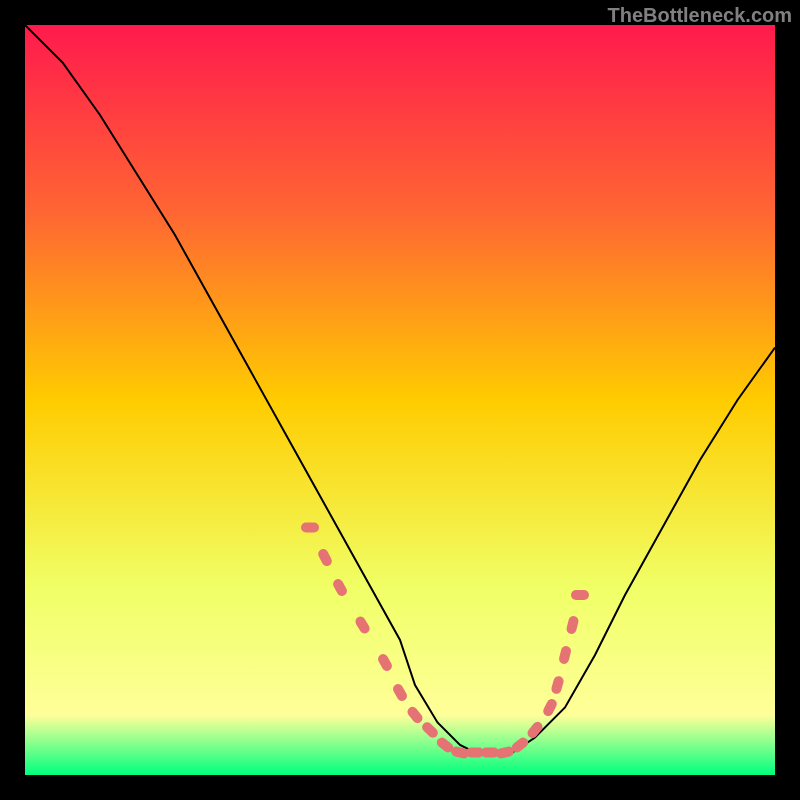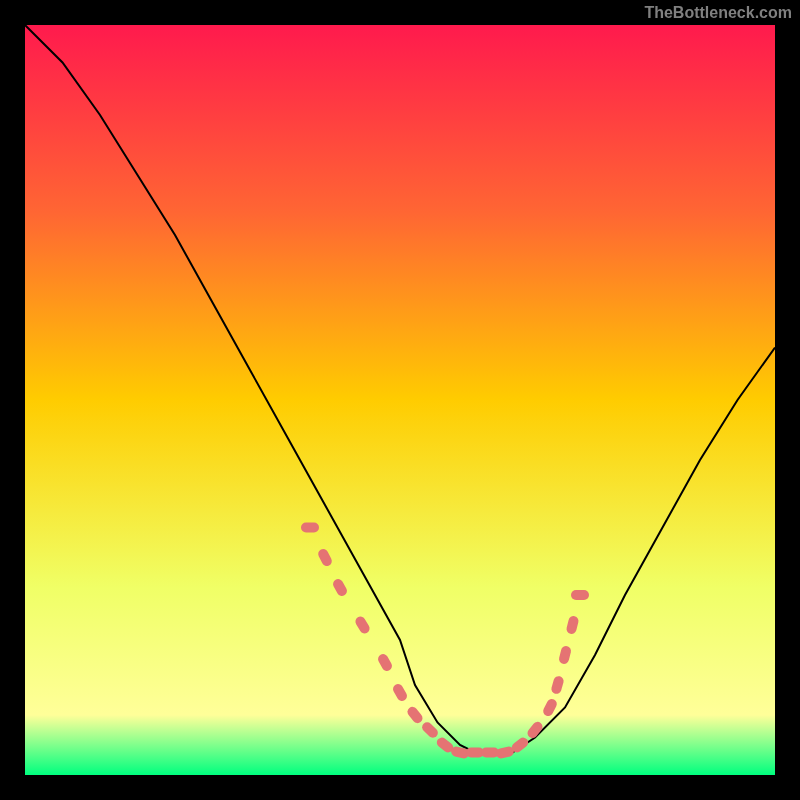--- a/index.html
+++ b/index.html
@@ -9,21 +9,21 @@
     height: 800px;
     background: #000;
     position: relative;
     font-family: Arial, sans-serif;
   }
   .watermark {
     position: absolute;
     top: 4px;
     right: 8px;
     color: #808080;
-    font-size: 16px;
+    font-size: 20px;
     font-weight: bold;
   }
   .plot-container {
     position: absolute;
     top: 25px;
     left: 25px;
     width: 750px;
     height: 750px;
   }
 </style>

